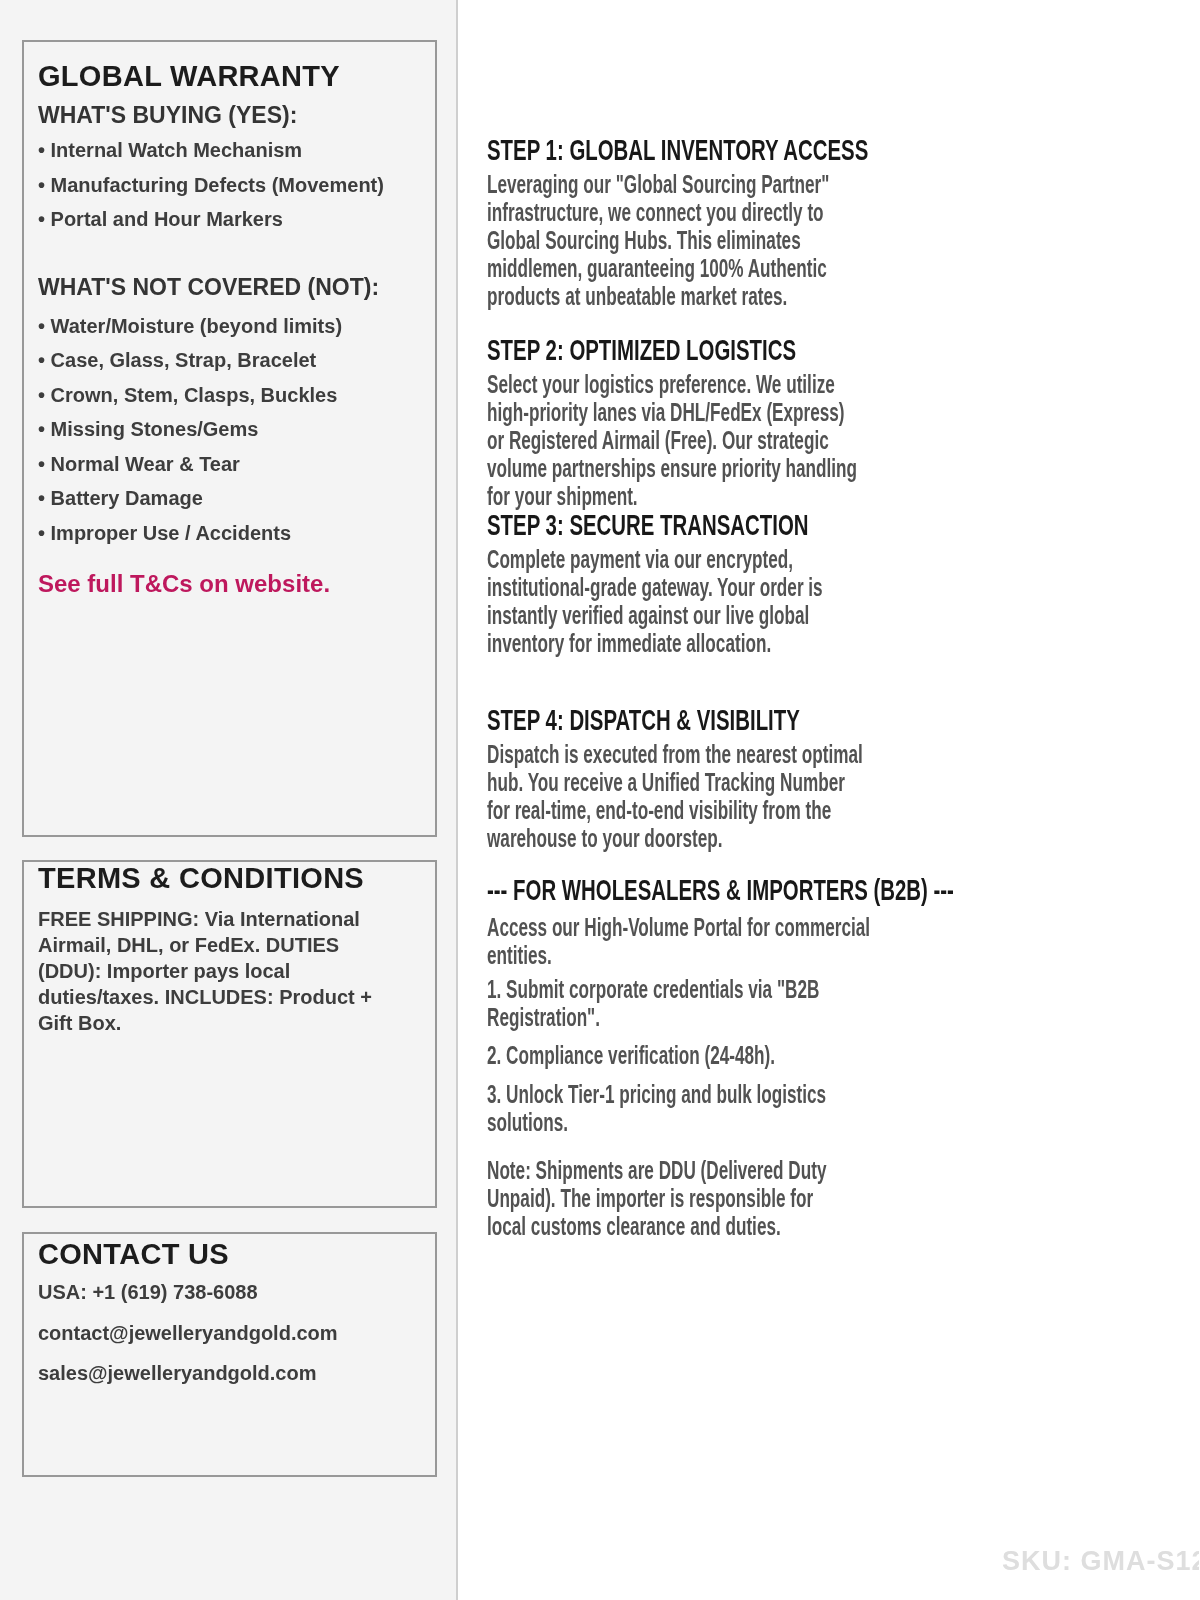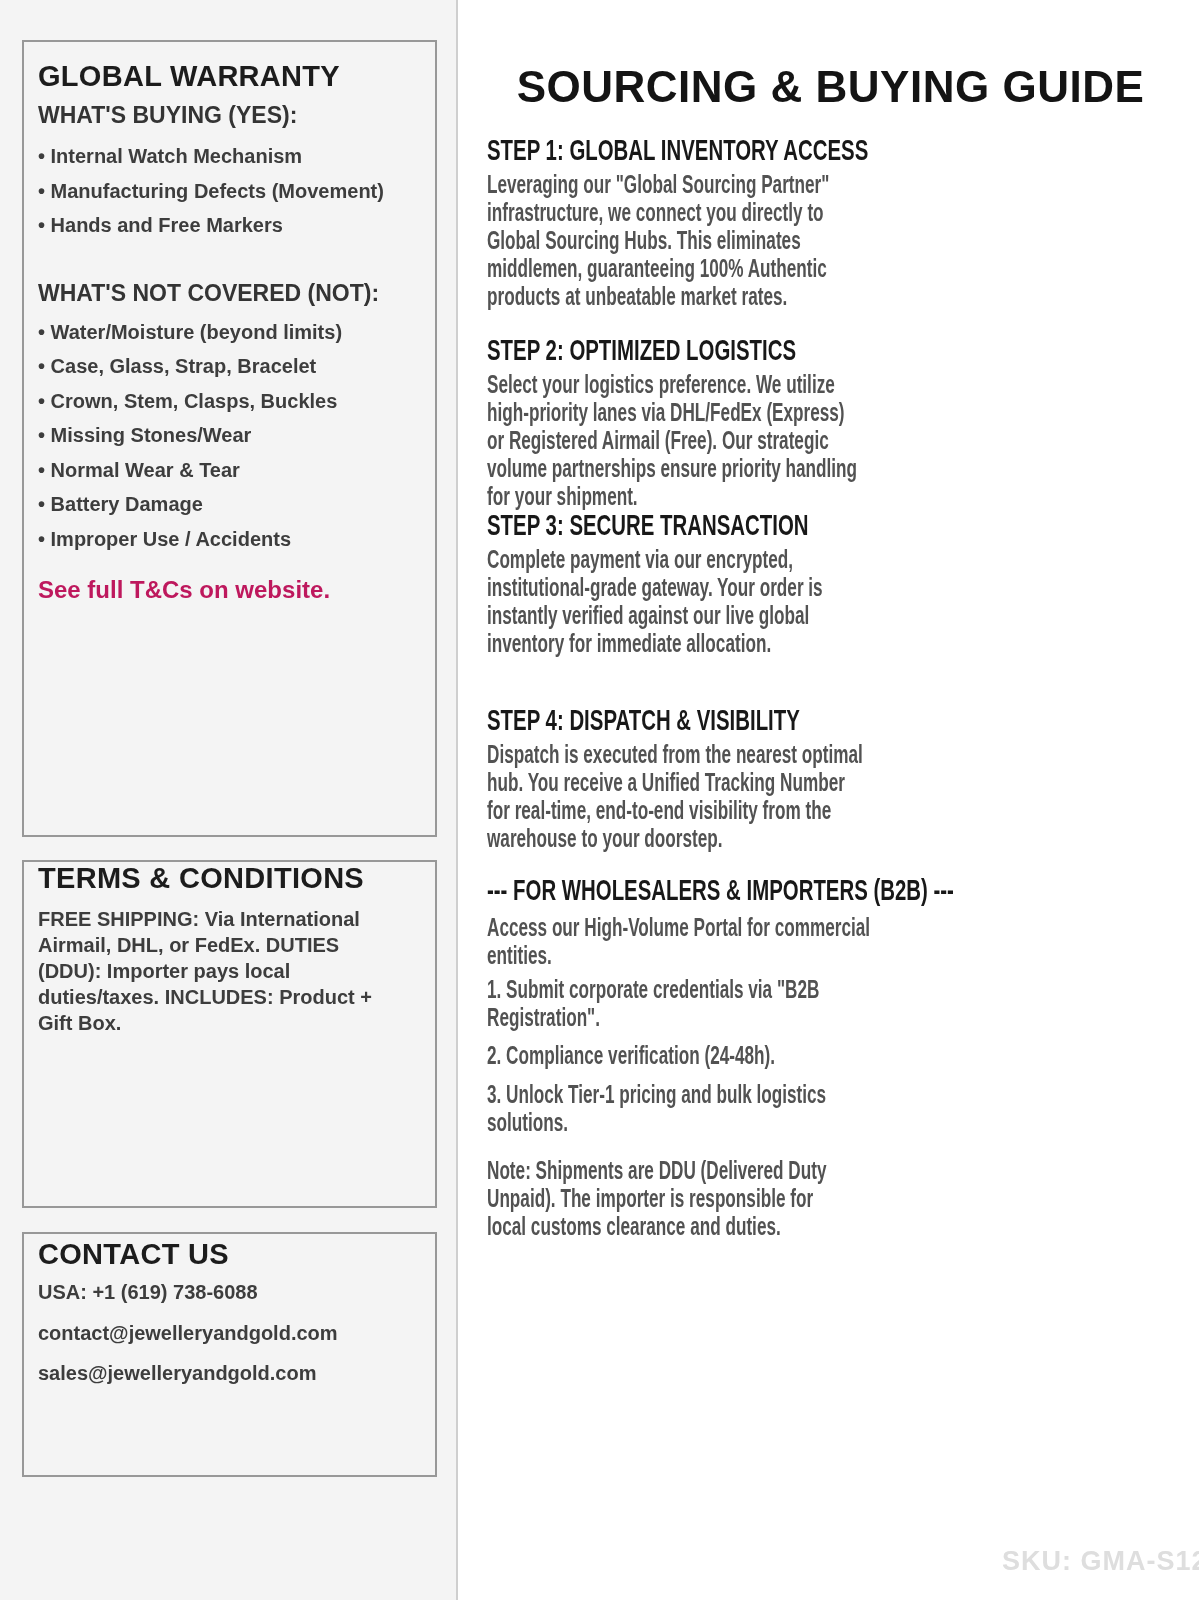--- a/index.html
+++ b/index.html
@@ -62,31 +62,31 @@
 </head>
 <body>
 
 <div class="page">
 
   <div class="sidebar">
 
     <div class="sbox" style="top:40px; height:797px;">
       <div class="sbox-title" style="margin-top:18px;">GLOBAL WARRANTY</div>
       <div class="subhead" style="margin-top:9px;">WHAT'S BUYING (YES):</div>
-      <div style="margin-top:10px;">
+      <div style="margin-top:4px;">
         <div class="bullet">Internal Watch Mechanism</div>
         <div class="bullet">Manufacturing Defects (Movement)</div>
-        <div class="bullet">Hands and Free Markers</div>
+        <div class="bullet">Portal and Hour Markers</div>
       </div>
       <div class="subhead" style="margin-top:36px;">WHAT'S NOT COVERED (NOT):</div>
       <div style="margin-top:8px;">
         <div class="bullet">Water/Moisture (beyond limits)</div>
         <div class="bullet">Case, Glass, Strap, Bracelet</div>
         <div class="bullet">Crown, Stem, Clasps, Buckles</div>
-        <div class="bullet">Missing Stones/Wear</div>
+        <div class="bullet">Missing Stones/Gems</div>
         <div class="bullet">Normal Wear &amp; Tear</div>
         <div class="bullet">Battery Damage</div>
         <div class="bullet">Improper Use / Accidents</div>
       </div>
       <div class="footnote" style="margin-top:20px;">See full T&amp;Cs on website.</div>
     </div>
 
     <div class="sbox" style="top:860px; height:348px;">
       <div class="sbox-title" style="">TERMS &amp; CONDITIONS</div>
       <div class="sbody" style="margin-top:12px;">FREE SHIPPING: Via International
@@ -98,21 +98,20 @@
 
     <div class="sbox" style="top:1232px; height:245px;">
       <div class="sbox-title" style="margin-top:4px;">CONTACT US</div>
       <div class="cline" style="margin-top:11px;">USA: +1 (619) 738-6088</div>
       <div class="cline" style="margin-top:18px;">contact@jewelleryandgold.com</div>
       <div class="cline" style="margin-top:17px;">sales@jewelleryandgold.com</div>
     </div>
 
   </div>
 
-  <div class="main-title">SOURCING &amp; BUYING GUIDE</div>
 
   <div class="step" style="top:135px;">
     <div class="shead">STEP 1: GLOBAL INVENTORY ACCESS</div>
     <div class="sbody-main">Leveraging our "Global Sourcing Partner"
 infrastructure, we connect you directly to
 Global Sourcing Hubs. This eliminates
 middlemen, guaranteeing 100% Authentic
 products at unbeatable market rates.</div>
   </div>
 

